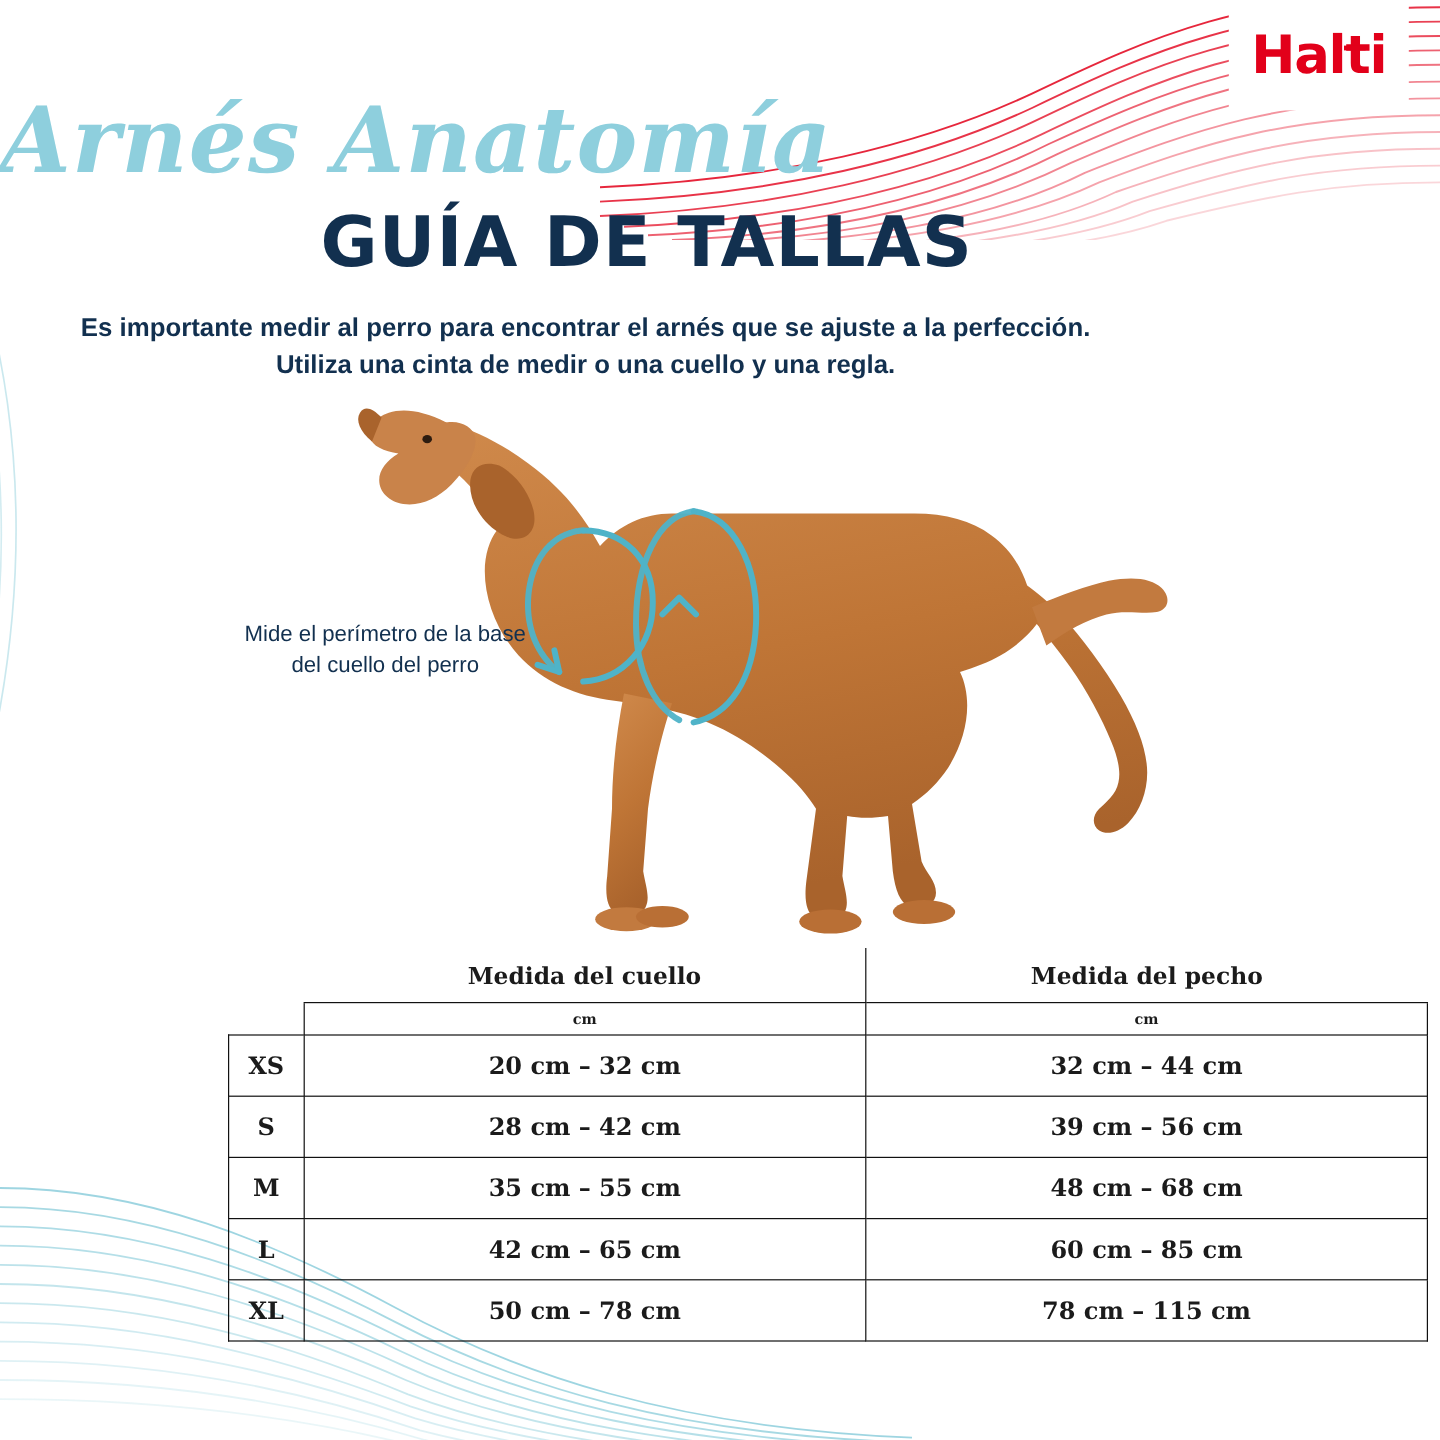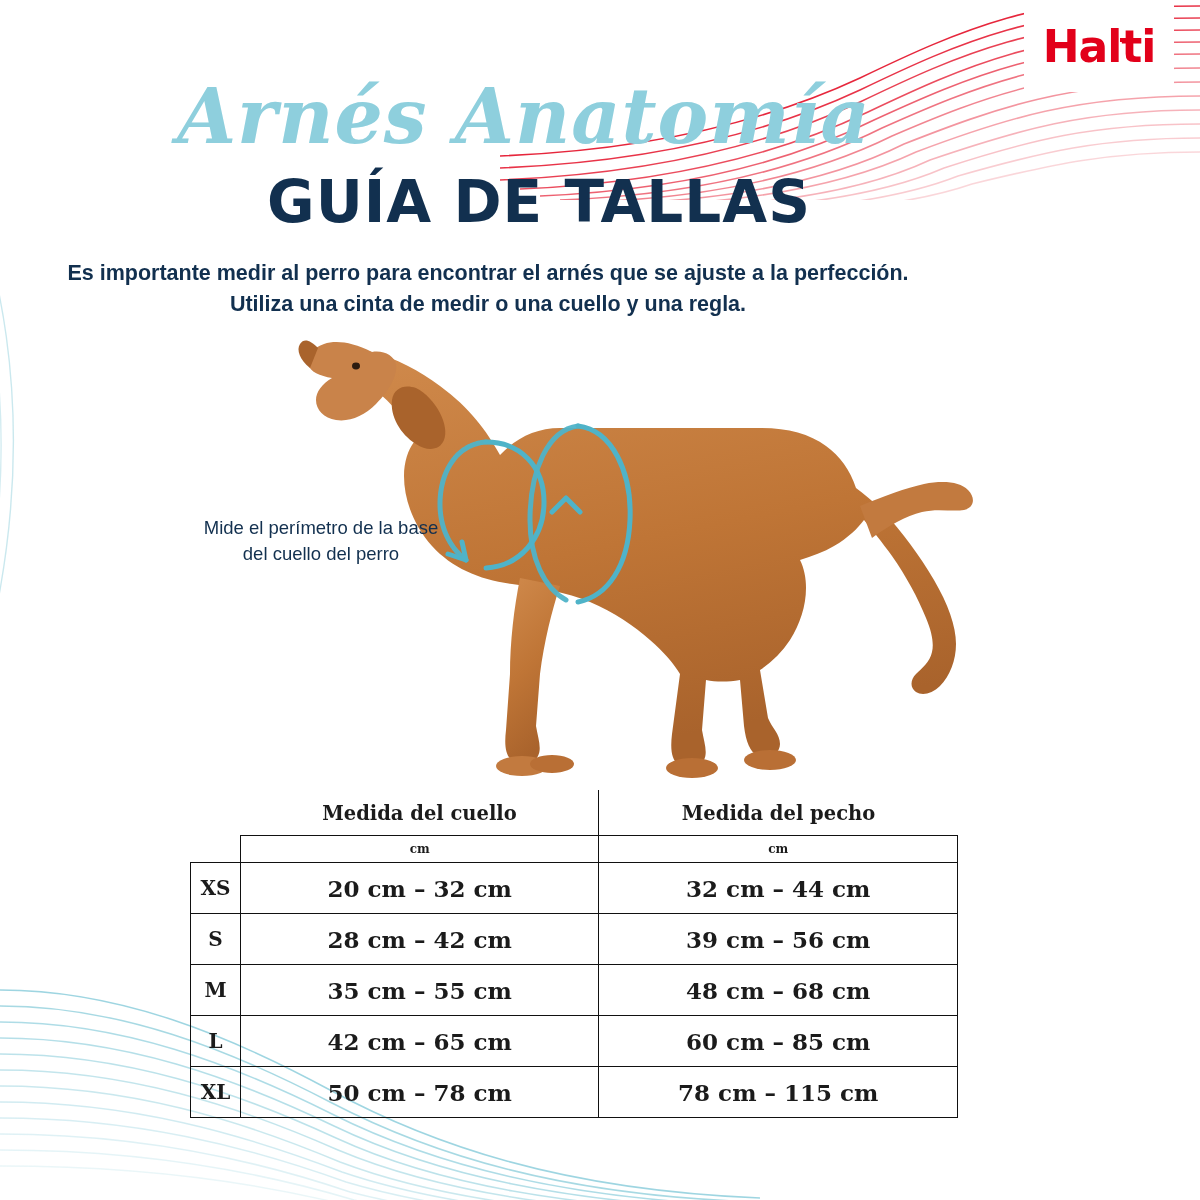--- a/index.html
+++ b/index.html
@@ -35,21 +35,21 @@
     font-weight: 700;
     font-size: 44px;
     color: #e2001a;
     letter-spacing: -1px;
     position: relative;
   }
 
   
   .title-script {
     position: absolute; top: 72px; left: 0; width: 1048px;
-    text-align: center;
+    text-align: left;
     font-family: "DejaVu Serif", serif;
     font-style: italic;
     font-weight: 700;
     font-size: 76px;
     color: #8ecfdd;
     letter-spacing: 1px;
   }
   .title-main {
     position: absolute; top: 168px; left: 0; width: 1078px;
     text-align: center;
@@ -79,42 +79,42 @@
     color: #12304f;
     line-height: 1.38;
   }
   .callout-neck { left: 196px; top: 185px; width: 250px; text-align: center; }
   .callout-chest { left: 580px; top: 66px; width: 320px; text-align: left; }
 
   
   .size-table {
     position: absolute;
     left: 190px; top: 790px;
-    width: 768px;
+    width: 1000px;
     border-collapse: collapse;
     font-size: 19px;
     color: #1b1b1b;
   }
   .size-table td, .size-table th {
     border: 1px solid #111;
     text-align: center;
     font-weight: 700;
     font-family: "DejaVu Serif", serif;
   }
   .size-table .no-border { border: none; }
   .size-table .hdr-group {
     border-top: none; border-left: none; border-right: 1px solid #111;
     border-bottom: 1px solid #111;
     font-size: 19.5px;
     padding: 12px 0 10px;
   }
   .size-table .hdr-group.last { border-right: none; }
   .size-table .hdr-unit { font-size: 12px; padding: 6px 0; text-align: center; }
   .size-table .sz { width: 52px; padding: 13px 0; font-size: 20px; }
-  .size-table .val { padding: 1px 0; font-size: 23px; }
+  .size-table .val { padding: 1px 0; font-size: 20px; }
   .col-size { width: 52px; }
   .col-neck { width: 388px; }
   .col-chest { width: 388px; }
 </style>
 </head>
 <body>
 
 <div id="page">
 
   <svg class="swoosh swoosh-top" viewBox="0 0 760 210">

